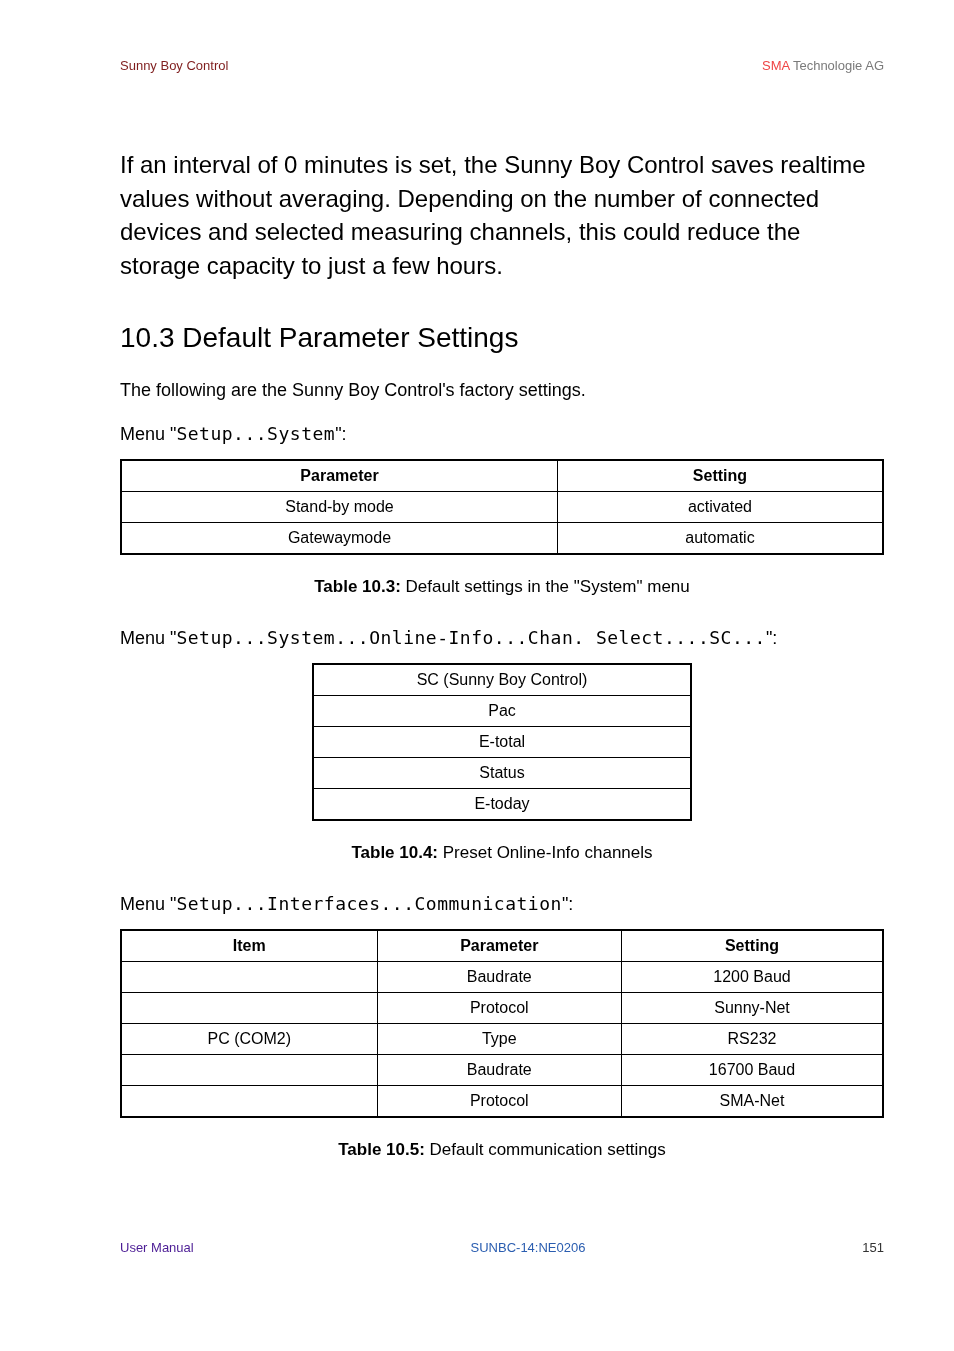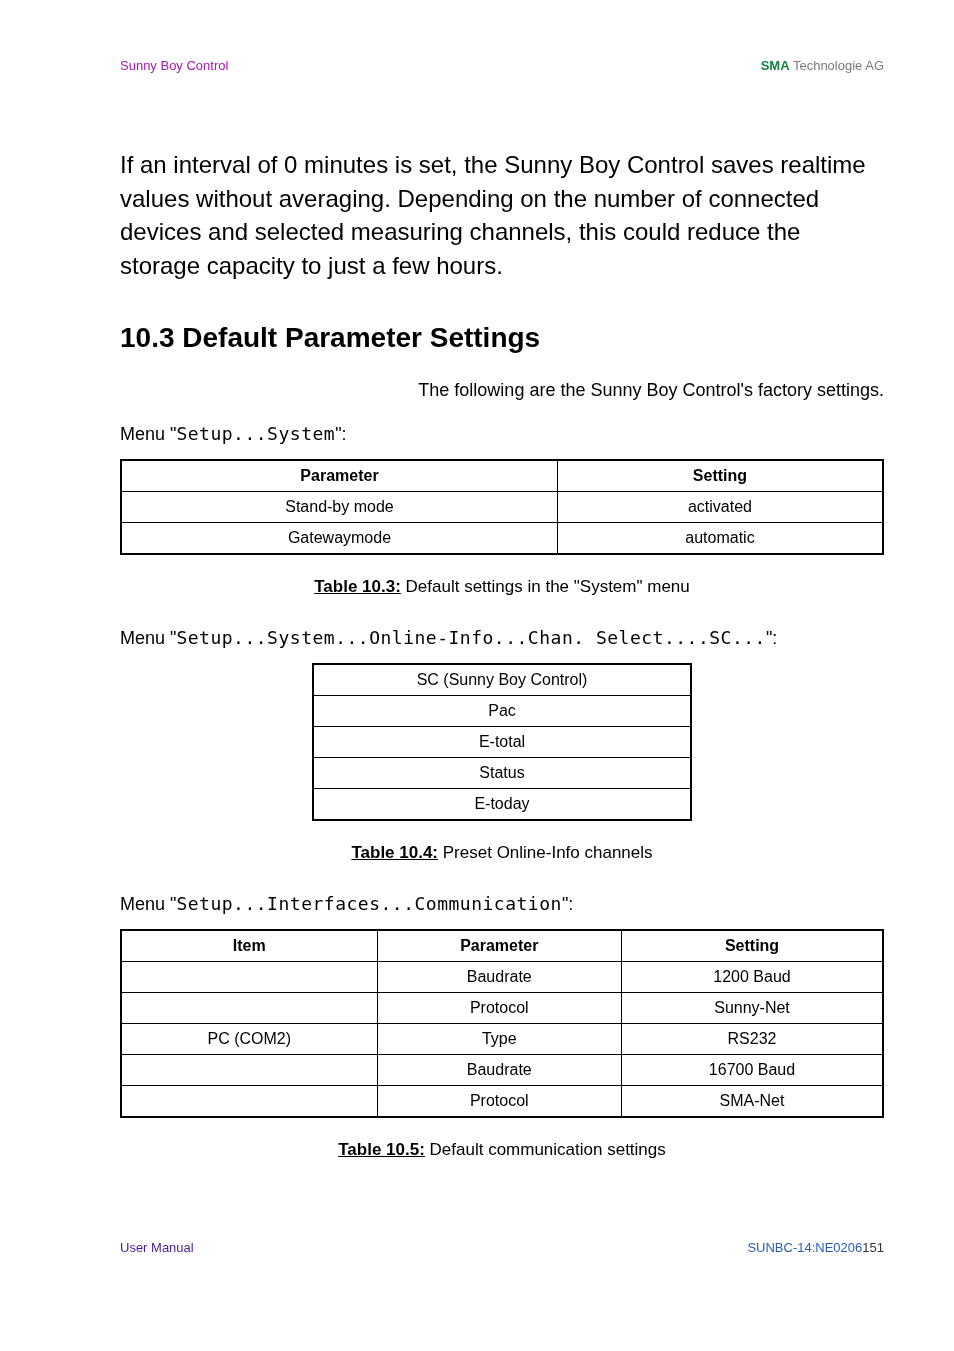--- a/index.html
+++ b/index.html
@@ -14,43 +14,42 @@
     padding: 58px 70px 50px 120px;
     box-sizing: border-box;
   }
   .header {
     display: flex;
     justify-content: space-between;
     font-size: 13px;
     margin-bottom: 75px;
   }
   .header-left {
-    color: #a21caf;
+    color: #7f1d1d;
   }
   .header-right {
     color: #7a7a7a;
   }
   .header-right b {
-    color: #15803d;
-    font-weight: bold;
+    color: #ef4444;
+    font-weight: normal;
   }
   .body-text {
     font-size: 24px;
     line-height: 1.4;
     margin-bottom: 40px;
   }
   h2 {
     font-size: 28px;
-    font-weight: bold;
+    font-weight: normal;
     margin: 0 0 26px 0;
   }
   .intro {
     font-size: 18px;
     margin-bottom: 22px;
-    text-align: right;
   }
   .menu-line {
     font-size: 18px;
     margin-bottom: 14px;
   }
   .menu-code {
     font-family: monospace;
     letter-spacing: 0.5px;
   }
   table {
@@ -74,35 +73,34 @@
   th {
     font-weight: bold;
   }
   .caption {
     text-align: center;
     font-size: 17px;
     margin: 22px 0 30px 0;
   }
   .caption b {
     font-weight: bold;
-    text-decoration: underline;
   }
   .footer {
     display: flex;
     justify-content: space-between;
     font-size: 13px;
     margin-top: 80px;
     color: #333;
   }
   .footer-left {
     color: #4c1d95;
   }
   .footer-center {
     color: #2a5db0;
-    text-align: right;
+    text-align: center;
     flex: 1;
   }
   .footer-right {
     text-align: right;
   }
 </style>
 </head>
 <body>
 
 <div class="page">

